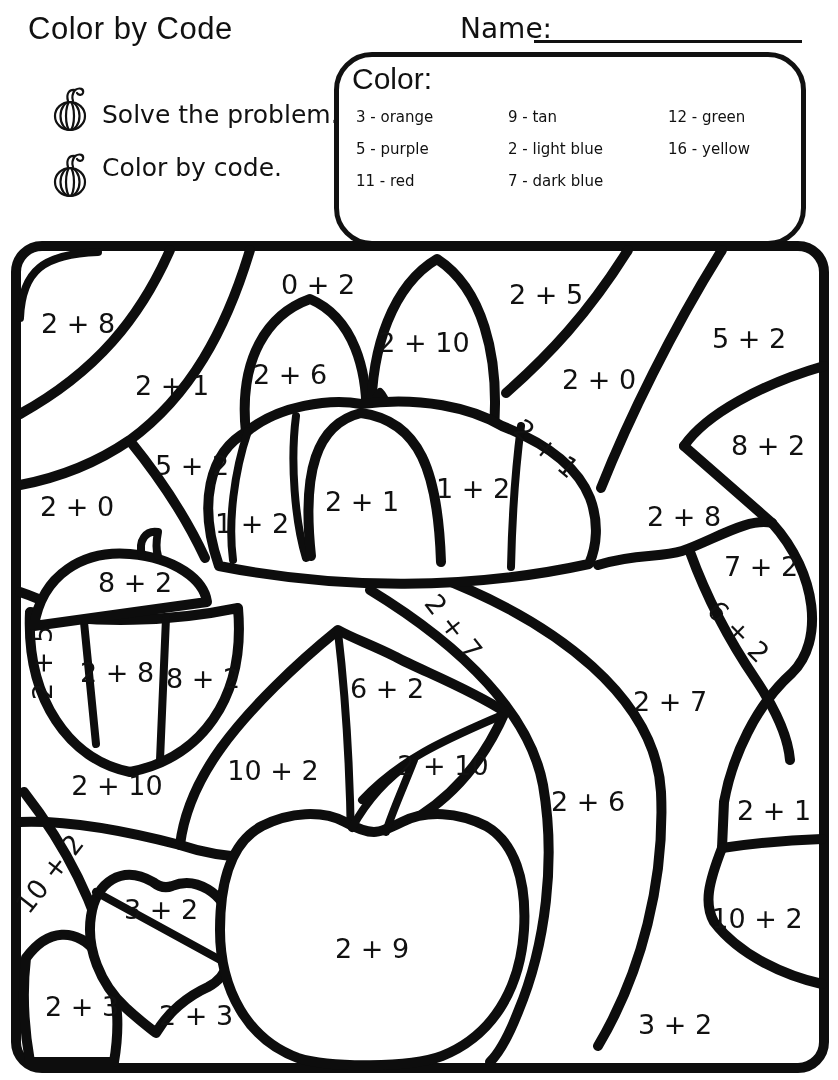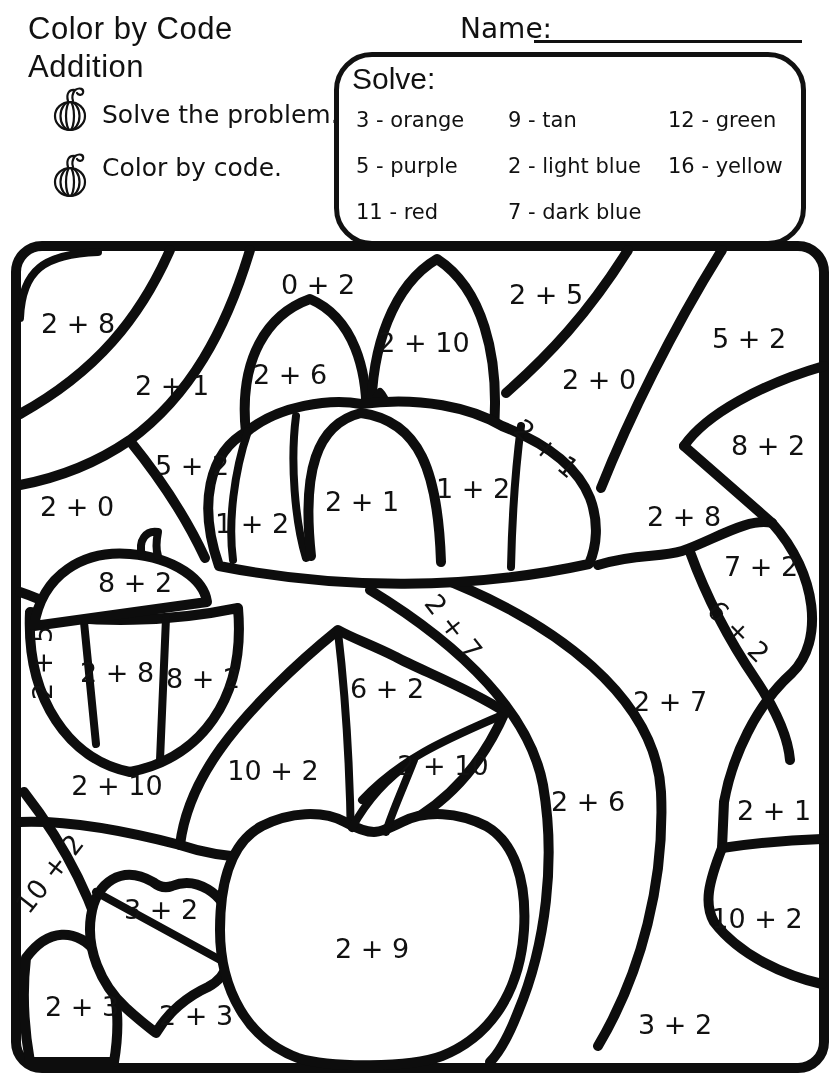--- a/index.html
+++ b/index.html
@@ -7,37 +7,36 @@
          font-family:"Liberation Sans",sans-serif;color:#111;}
   .abs{position:absolute;}
   #title{left:28px;top:10px;font-size:31px;line-height:38px;letter-spacing:.5px;}
   #name-row{left:460px;top:12px;font-size:28px;font-family:"DejaVu Sans",sans-serif;text-align:right;}
   #name-line{left:534px;top:10px;width:268px;height:30px;border-bottom:3px solid #111;}
   .instr{left:102px;font-size:25px;font-family:"DejaVu Sans",sans-serif;}
   .pumpkin{left:46px;width:50px;height:50px;}
   #codebox{left:334px;top:52px;width:462px;height:184px;border:5px solid #111;border-radius:38px;}
   #code-heading{left:352px;top:62px;font-size:30px;}
   #code-grid{left:356px;top:108px;width:430px;display:grid;
-             grid-template-columns:152px 160px 118px;row-gap:22px;
-             font-family:"DejaVu Sans",sans-serif;font-size:21px;}
+             grid-template-columns:152px 160px 118px;row-gap:14px;
+             font-family:"DejaVu Sans",sans-serif;font-size:15px;}
   svg text.prob{font-family:"DejaVu Sans",sans-serif;font-size:27px;fill:#111;
                 text-anchor:middle;dominant-baseline:middle;}
   #art{position:absolute;left:0;top:0;}
   .ln{fill:none;stroke:#0d0d0d;stroke-width:10;stroke-linecap:round;stroke-linejoin:round;}
   .ln.thin{stroke-width:8;}
   .wh{fill:#fff;}
 </style>
 </head>
 <body>
 
 <div id="sheet">
 
   <div id="title" class="abs">
     <div>Color by Code</div>
-    <div>Addition</div>
   </div>
 
   <div id="name-row" class="abs">Name:</div>
   <div id="name-line" class="abs"></div>
 
   <svg class="abs pumpkin" style="top:86px" viewBox="0 0 50 50">
     <g fill="#fff" stroke="#111" stroke-width="2.2" stroke-linecap="round">
       <path d="M22 15 C 20 8 23 3 29 4 C 26 8 26 12 27 15"></path>
       <path d="M29 4 C 34 1 38 3 37 7 C 36 10 32 9 31 7" fill="none"></path>
       <ellipse cx="24" cy="30" rx="15" ry="14"></ellipse>
@@ -52,21 +51,21 @@
       <path d="M22 15 C 20 8 23 3 29 4 C 26 8 26 12 27 15"></path>
       <path d="M29 4 C 34 1 38 3 37 7 C 36 10 32 9 31 7" fill="none"></path>
       <ellipse cx="24" cy="30" rx="15" ry="14"></ellipse>
       <ellipse cx="24" cy="30" rx="9.5" ry="14" fill="none"></ellipse>
       <ellipse cx="24" cy="30" rx="4" ry="14" fill="none"></ellipse>
     </g>
   </svg>
   <div class="abs instr" style="top:153px">Color by code.</div>
 
   <div id="codebox" class="abs"></div>
-  <div id="code-heading" class="abs">Solve:</div>
+  <div id="code-heading" class="abs">Color:</div>
   <div id="code-grid" class="abs">
       <span>3 - orange</span>
       <span>9 - tan</span>
       <span>12 - green</span>
       <span>5 - purple</span>
       <span>2 - light blue</span>
       <span>16 - yellow</span>
       <span>11 - red</span>
       <span>7 - dark blue</span>
     </div>

